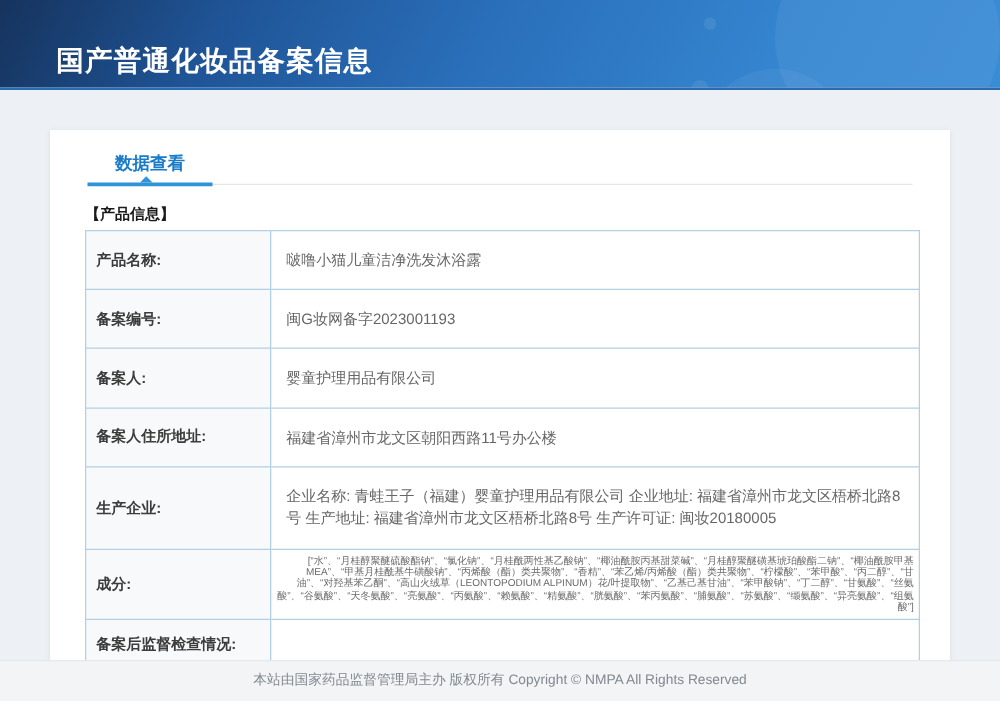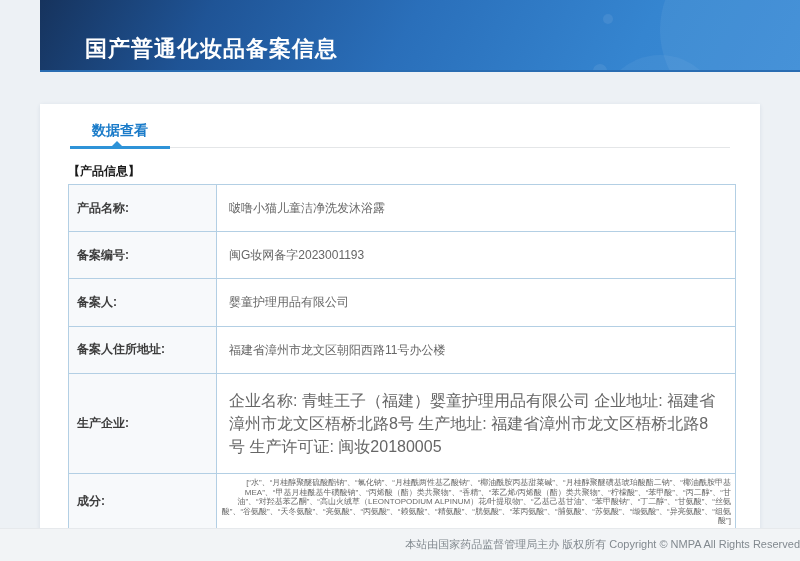--- a/index.html
+++ b/index.html
@@ -6,21 +6,20 @@
   html,body { width:800px; height:561px; overflow:hidden; }
   body {
     font-family:"Liberation Sans","DejaVu Sans",sans-serif;
     background:#edf1f5; color:#333; position:relative;
   }
   
   .header {
     height:72px; position:relative; overflow:hidden;
     background:linear-gradient(118deg,#16335d 0%,#1f5496 22%,#2a6fba 48%,#3585d0 78%,#3b8cd6 100%);
     border-bottom:2px solid #2a6db2;
-    margin-left:40px;
   }
   .header::before, .header::after {
     content:""; position:absolute; border-radius:50%;
     background:rgba(255,255,255,0.06);
   }
   .header::before { width:180px; height:180px; left:620px; top:-60px; }
   .header::after  { width:120px; height:120px; left:560px; top:55px; background:rgba(255,255,255,0.05); }
   .header .title {
     position:absolute; left:45px; top:34px;
     color:#fff; font-size:22px; font-weight:bold; letter-spacing:1px;
@@ -49,32 +48,32 @@
   
   table.info-table { width:668px; border-collapse:collapse; margin-top:2px; }
   table.info-table th, table.info-table td {
     border:1px solid #b3cfe4; font-size:12px; vertical-align:middle;
   }
   table.info-table th {
     width:148px; background:#f7f9fb; text-align:left; font-weight:bold;
     color:#3c3c3c; padding:11px 8px; height:24px; white-space:nowrap;
   }
   table.info-table td { color:#666; padding:15px 12px; line-height:1.35; }
-  table.info-table td.sm { font-size:16px; line-height:1.45; }
+  table.info-table td.sm { font-size:12px; line-height:1.45; }
   table.info-table td.xs { font-size:8px; line-height:1.18; letter-spacing:0; color:#6a6a6a; padding:4px 4px;text-align:right; }
   
   .pkg-row { margin:6px 0 10px 0; font-size:12px; color:#333; }
   .pkg-item { margin-left:48px; }
   .pkg-item + .pkg-item { margin-left:40px; }
   .link { color:#3a86d2; text-decoration:none; cursor:pointer; }
   .bracket { color:#333; }
   
   .footer {
     position:absolute; left:0; top:528px; width:800px; height:33px;
-    text-align:right; font-size:11px; color:#82898f; line-height:30px;
+    text-align:center; font-size:11px; color:#82898f; line-height:30px;
     background:#f2f4f6; border-top:1px solid #e6e9ec;
   }
 </style>
 </head>
 <body>
 
 <div class="header">
   <span class="hdr-dot d1"></span>
   <span class="hdr-dot d2"></span>
   <h1 class="title">国产普通化妆品备案信息</h1>

